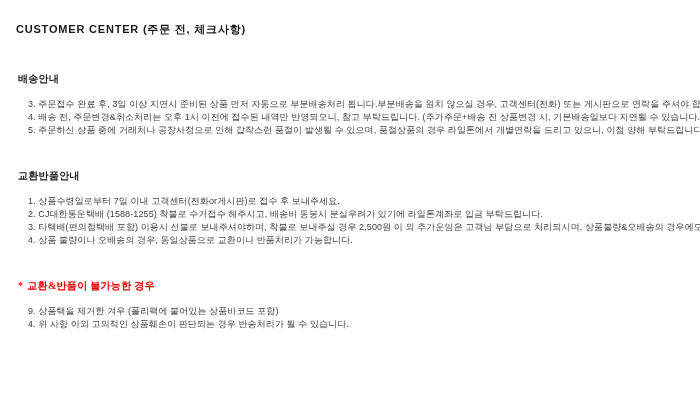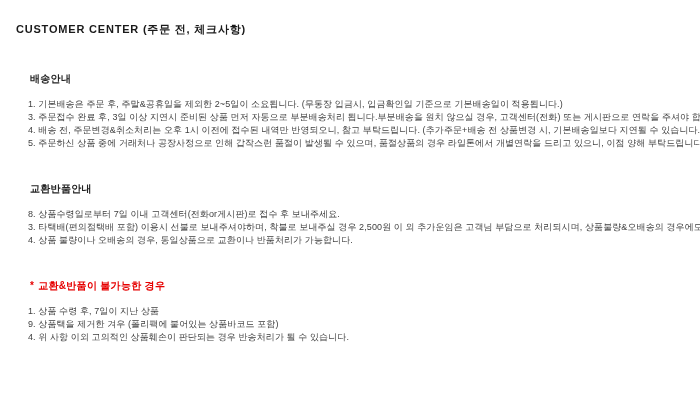--- a/index.html
+++ b/index.html
@@ -27,22 +27,23 @@
     letter-spacing: 0.8px;
     margin: 0 0 35px 0;
     white-space: nowrap;
   }
   .section { margin: 0; }
   .section-heading {
     font-size: 10px;
     font-weight: bold;
     color: #222222;
     letter-spacing: 0.3px;
-    margin: 0 0 0 14px;
+    margin: 0 0 0 2px;
     white-space: nowrap;
+    font-family: Liberation Serif, serif;
   }
   .section-heading.red {
     color: #e60000;
   }
   .heading-marker {
     font-weight: bold;
     margin-right: 4px;
   }
   .item-list {
     margin: 12px 0 0 0;
@@ -62,44 +63,43 @@
 </head>
 <body>
 
 <div class="page">
 
   <div class="page-title">CUSTOMER CENTER  (주문 전, 체크사항)</div>
 
   <div class="section">
     <div class="section-heading">배송안내</div>
     <div class="item-list">
-      <div class="line">1. 기본배송은 주문 후, 주말&amp;공휴일을 제외한 2~5일이 소요됩니다. (무통장 입금시, 입금확인일 기준으로 기본배송일이 적용됩니다.)</div>
       <div class="line">3. 주문접수 완료 후, 3일 이상 지연시 준비된 상품 먼저 자동으로 부분배송처리 됩니다.부분배송을 원치 않으실 경우, 고객센터(전화) 또는 게시판으로 연락을 주셔야 합니다.</div>
       <div class="line">4. 배송 전, 주문변경&amp;취소처리는 오후 1시 이전에 접수된 내역만 반영되오니, 참고 부탁드립니다. (추가주문+배송 전 상품변경 시, 기본배송일보다 지연될 수 있습니다.)</div>
       <div class="line">5. 주문하신 상품 중에 거래처나 공장사정으로 인해 갑작스런 품절이 발생될 수 있으며, 품절상품의 경우 라일톤에서 개별연락을 드리고 있으니, 이점 양해 부탁드립니다.</div>
     </div>
   </div>
 
   <div class="gap-lg"></div>
 
   <div class="section">
     <div class="section-heading">교환반품안내</div>
     <div class="item-list">
-      <div class="line">8. 상품수령일로부터 7일 이내 고객센터(전화or게시판)로 접수 후 보내주세요.</div>
+      <div class="line">1. 상품수령일로부터 7일 이내 고객센터(전화or게시판)로 접수 후 보내주세요.</div>
+      <div class="line">2. CJ대한통운택배 (1588-1255) 착불로 수거접수 해주시고, 배송비 동봉시 분실우려가 있기에 라일톤계좌로 입금 부탁드립니다.</div>
       <div class="line">3. 타택배(편의점택배 포함) 이용시 선불로 보내주셔야하며, 착불로 보내주실 경우 2,500원 이 외 추가운임은 고객님 부담으로 처리되시며, 상품불량&amp;오배송의 경우에도 동일합니다.</div>
       <div class="line">4. 상품 불량이나 오배송의 경우, 동일상품으로 교환이나 반품처리가 가능합니다.</div>
     </div>
   </div>
 
   <div class="gap-xl"></div>
 
   <div class="section">
     <div class="section-heading red">
       <span class="heading-marker">*</span><span>교환&amp;반품이 불가능한 경우</span>
     </div>
     <div class="item-list">
-      <div class="line">1. 상품 수령 후, 7일이 지난 상품</div>
       <div class="line">9. 상품택을 제거한 겨우 (폴리팩에 붙어있는 상품바코드 포함)</div>
       <div class="line">4. 위 사항 이외 고의적인 상품훼손이 판단되는 경우 반송처리가 될 수 있습니다.</div>
     </div>
   </div>
 
 </div>
 
 </body></html>

